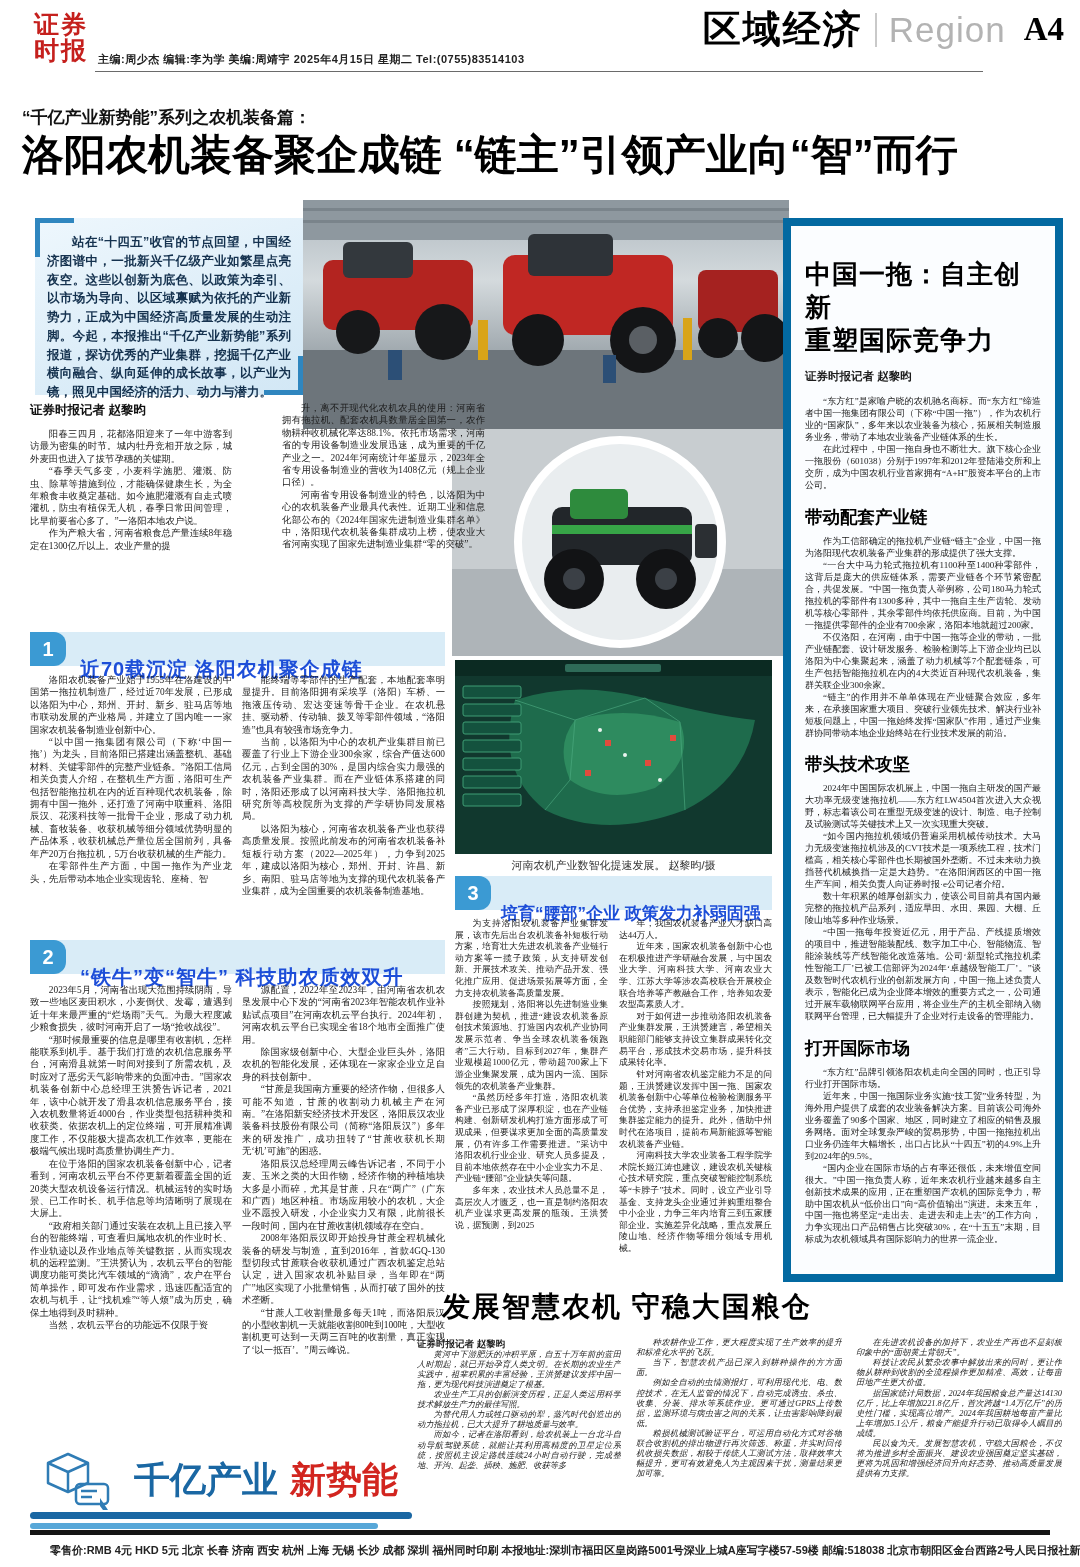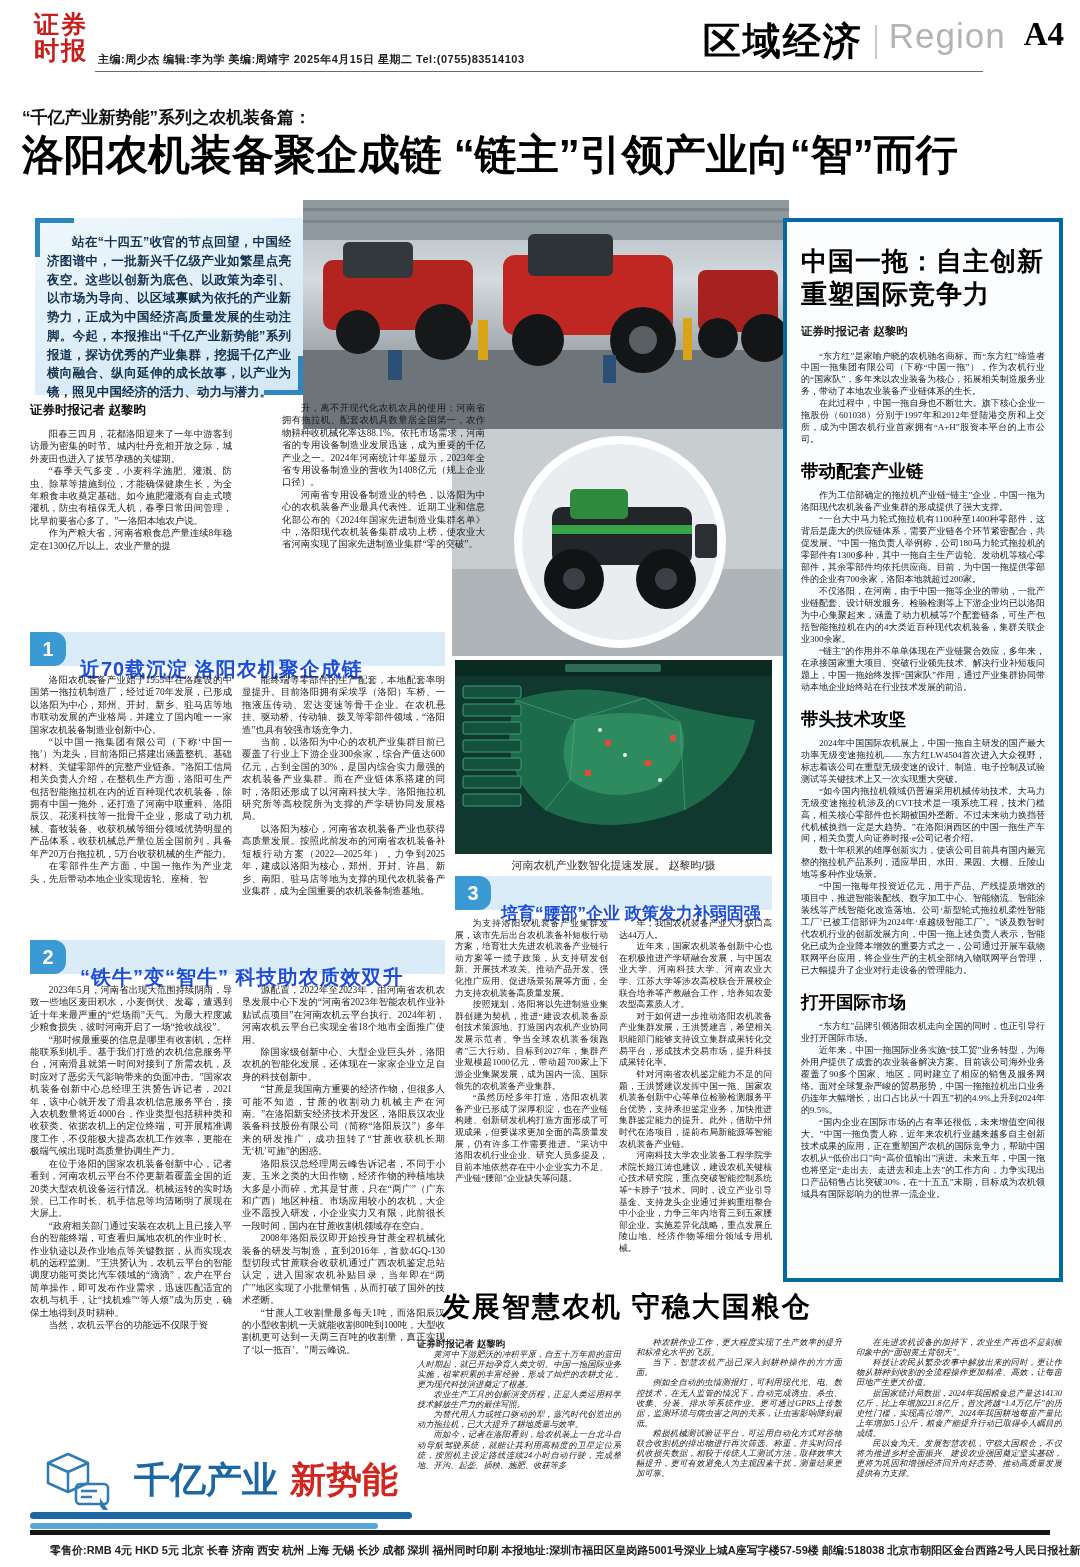--- a/index.html
+++ b/index.html
@@ -6,21 +6,21 @@
   .page{position:relative;width:1080px;height:1567px;margin:0 auto;background:#ffffff;
         font-family:"Liberation Sans",sans-serif;overflow:hidden;color:#1c1c1c;}
   .abs{position:absolute;}
 
   
   .masthead{left:28px;top:12px;width:66px;height:56px;color:#c5201d;
     font-family:"Liberation Serif",serif;font-weight:bold;font-size:25px;line-height:1.04;
     letter-spacing:2px;text-align:center;}
   .editors{left:98px;top:52px;font-size:11px;font-weight:bold;color:#222;letter-spacing:.5px;}
   .header-rule{left:95px;top:71px;width:888px;height:1px;background:#6a6a6a;}
-  .header-right{right:16px;top:16px;display:flex;align-items:flex-start;}
+  .header-right{right:16px;top:4px;display:flex;align-items:center;}
   .sec-cn{font-size:38px;font-weight:900;color:#000;letter-spacing:2px;}
   .sec-div{width:2px;height:34px;background:#c9c9c9;margin:0 12px;align-self:center;}
   .sec-en{font-size:35px;color:#b3b3b3;letter-spacing:1px;}
   .page-no{font-size:33px;font-weight:bold;font-family:"Liberation Serif",serif;margin-left:18px;color:#000;}
 
   
   .kicker{left:22px;top:106px;font-size:17px;font-weight:bold;color:#111;}
   .headline{left:22px;top:127px;width:1045px;font-size:42px;font-weight:900;color:#000;
     white-space:nowrap;letter-spacing:0;}
 
@@ -61,21 +61,21 @@
   .sec-num{width:36px;height:34px;background:#3b9ad3;color:#fff;font-weight:900;font-size:20px;
     display:flex;align-items:center;justify-content:center;border-radius:0 12px 12px 0;}
   .sec-title{font-size:20px;font-weight:900;color:#1d4ed8;margin-left:14px;letter-spacing:1px;white-space:nowrap;margin-top:40px;}
   .sec1-bar{left:30px;top:632px;width:415px;}
   .sec2-bar{left:30px;top:940px;width:415px;}
   .sec3-bar{left:455px;top:876px;width:317px;}
   .sec3-bar .sec-title{font-size:17px;margin-left:10px;letter-spacing:0;}
 
   
   .sidebar{left:783px;top:218px;width:280px;height:1064px;box-sizing:border-box;
-    border:4px solid #0369a1;background:#fbfdff;padding:23px 14px 10px 14px;overflow:hidden;}
+    border:8px solid #0369a1;background:#fbfdff;padding:32px 14px 10px 14px;overflow:hidden;}
   .sb-title{font-size:26px;font-weight:900;color:#000;line-height:1.26;letter-spacing:1px;}
   .sb-byline{margin-top:13px;font-size:11.5px;font-weight:bold;}
   .sidebar .bodycol-inline{font-family:"Liberation Serif",serif;font-size:9px;line-height:1.33;
     text-align:justify;color:#1b1b1b;}
   .sidebar .bodycol-inline p{margin:0;text-indent:2em;}
   .sb-h3{font-size:17.5px;font-weight:900;color:#000;margin:13px 0 7px 0;font-family:"Liberation Sans",sans-serif;}
   .sb-intro{margin-top:12px;}
 
   
   .bottom-title{left:442px;top:1288px;font-size:28px;font-weight:900;color:#000;letter-spacing:2px;white-space:nowrap;}
@@ -259,20 +259,21 @@
   </div>
 
   <div class="abs sec-bar sec3-bar">
     <span class="sec-num">3</span>
     <span class="sec-title">培育“腰部”企业 政策发力补弱固强</span>
   </div>
   <div class="abs bodycol sec3-colA">
     <p>为支持洛阳农机装备产业集群发展，该市先后出台农机装备补短板行动方案，培育壮大先进农机装备产业链行动方案等一揽子政策，从支持研发创新、开展技术攻关、推动产品开发、强化推广应用、促进场景拓展等方面，全力支持农机装备高质量发展。</p>
     <p>按照规划，洛阳将以先进制造业集群创建为契机，推进“建设农机装备原创技术策源地、打造国内农机产业协同发展示范者、争当全球农机装备领跑者”三大行动。目标到2027年，集群产业规模超1000亿元，带动超700家上下游企业集聚发展，成为国内一流、国际领先的农机装备产业集群。</p>
     <p>“虽然历经多年打造，洛阳农机装备产业已形成了深厚积淀，也在产业链构建、创新研发机构打造方面形成了可观成果，但要谋求更加全面的高质量发展，仍有许多工作需要推进。”采访中洛阳农机行业企业、研究人员多提及，目前本地依然存在中小企业实力不足、产业链“腰部”企业缺失等问题。</p>
+    <p>多年来，农业技术人员总量不足，高层次人才匮乏，也一直是制约洛阳农机产业谋求更高发展的瓶颈。王洪赟说，据预测，到2025</p>
   </div>
   <div class="abs bodycol sec3-colB">
     <p>年，我国农机装备产业人才缺口高达44万人。</p>
     <p>近年来，国家农机装备创新中心也在积极推进产学研融合发展，与中国农业大学、河南科技大学、河南农业大学、江苏大学等涉农高校联合开展校企联合培养等产教融合工作，培养知农爱农型高素质人才。</p>
     <p>对于如何进一步推动洛阳农机装备产业集群发展，王洪赟建言，希望相关职能部门能够支持设立集群成果转化交易平台，形成技术交易市场，提升科技成果转化率。</p>
     <p>针对河南省农机鉴定能力不足的问题，王洪赟建议发挥中国一拖、国家农机装备创新中心等单位检验检测服务平台优势，支持承担鉴定业务，加快推进集群鉴定能力的提升。此外，借助中州时代在洛项目，提前布局新能源等智能农机装备产业链。</p>
     <p>河南科技大学农业装备工程学院学术院长姬江涛也建议，建设农机关键核心技术研究院，重点突破智能控制系统等“卡脖子”技术。同时，设立产业引导基金、支持龙头企业通过并购重组整合中小企业，力争三年内培育三到五家腰部企业。实施差异化战略，重点发展丘陵山地、经济作物等细分领域专用机械。</p>
   </div>
 
   <div class="abs sidebar">
@@ -301,21 +302,21 @@
     <div class="bodycol-inline">
       <p>“东方红”品牌引领洛阳农机走向全国的同时，也正引导行业打开国际市场。</p>
       <p>近年来，中国一拖国际业务实施“技工贸”业务转型，为海外用户提供了成套的农业装备解决方案。目前该公司海外业务覆盖了90多个国家、地区，同时建立了相应的销售及服务网络。面对全球复杂严峻的贸易形势，中国一拖拖拉机出口业务仍连年大幅增长，出口占比从“十四五”初的4.9%上升到2024年的9.5%。</p>
       <p>“国内企业在国际市场的占有率还很低，未来增值空间很大。”中国一拖负责人称，近年来农机行业越来越多自主创新技术成果的应用，正在重塑国产农机的国际竞争力，帮助中国农机从“低价出口”向“高价值输出”演进。未来五年，中国一拖也将坚定“走出去、走进去和走上去”的工作方向，力争实现出口产品销售占比突破30%，在“十五五”末期，目标成为农机领域具有国际影响力的世界一流企业。</p>
     </div>
   </div>
 
   <div class="abs bottom-title">发展智慧农机 守稳大国粮仓</div>
   <div class="abs bottom-col b-col1">
     <p class="b-byline">证券时报记者 赵黎昀</p>
-    <p>黄河中下游肥沃的冲积平原，自五十万年前的蓝田人时期起，就已开始孕育人类文明。中国一拖国际业务实施，祖辈积累的丰富经验，形成了灿烂的农耕文化，更为现代科技演进奠定了根基。</p>
+    <p>黄河中下游肥沃的冲积平原，自五十万年前的蓝田人时期起，就已开始孕育人类文明。在长期的农业生产实践中，祖辈积累的丰富经验，王洪赟建议发挥中国一拖，更为现代科技演进奠定了根基。</p>
     <p>农业生产工具的创新演变历程，正是人类运用科学技术解放生产力的最佳写照。</p>
     <p>为替代用人力或牲口驱动的犁，蒸汽时代创造出的动力拖拉机，已大大提升了耕地质量与效率。</p>
     <p>而如今，记者在洛阳看到，给农机装上一台北斗自动导航驾驶系统，就能让其利用高精度的卫星定位系统，按照机主设定路线连续24小时自动行驶，完成整地、开沟、起垄、插秧、施肥、收获等多</p>
   </div>
   <div class="abs bottom-col b-col2">
     <p>种农耕作业工作，更大程度实现了生产效率的提升和标准化水平的飞跃。</p>
     <p>当下，智慧农机产品已深入到耕种操作的方方面面。</p>
     <p>例如全自动的虫情测报灯，可利用现代光、电、数控技术，在无人监管的情况下，自动完成诱虫、杀虫、收集、分装、排水等系统作业。更可通过GPRS上传数据，监测环境与病虫害之间的关系，让虫害影响降到最低。</p>
     <p>粮损机械测试验证平台，可运用自动化方式对谷物联合收割机的排出物进行再次筛选、称重，并实时回传机收损失数据，相较于传统人工测试方法，取样效率大幅提升，更可有效避免人为主观因素干扰，测量结果更加可靠。</p>
   </div>

